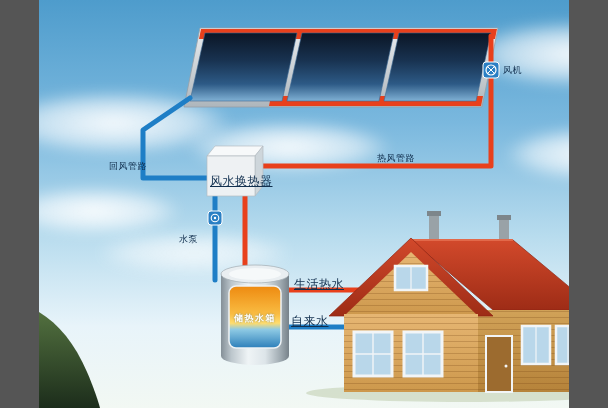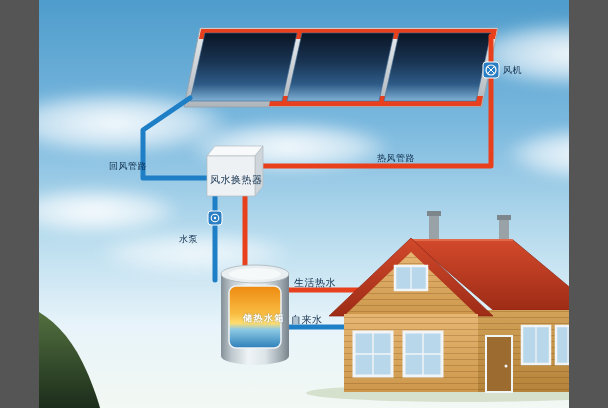--- a/index.html
+++ b/index.html
@@ -15,22 +15,22 @@
   .cloud {
     position:absolute; border-radius:50%; filter:blur(7px);
     background:radial-gradient(ellipse at center, rgba(255,255,255,0.95) 0%, rgba(255,255,255,0.55) 50%, rgba(255,255,255,0) 75%);
     pointer-events:none;
   }
   svg.layer { position:absolute; left:0; top:0; }
   .lbl {
     position:absolute; font-size:9px; line-height:1; white-space:nowrap;
     color:var(--label-text,#12304f); letter-spacing:0.5px;
   }
-  .lbl.small { font-size:10px; }
-  .lbl.tank { color:#fff; font-weight:bold; text-align:right; letter-spacing:1.5px; text-shadow:0 0 2px rgba(0,60,110,.5); }
+  .lbl.small { font-size:12px;text-decoration:underline; }
+  .lbl.tank { color:#fff; font-weight:bold; text-align:center; letter-spacing:1.5px; text-shadow:0 0 2px rgba(0,60,110,.5); }
   .pipe-hot  { stroke:var(--hot-pipe,#e8401c);  stroke-width:5; fill:none; stroke-linejoin:round; stroke-linecap:round; }
   .pipe-cold { stroke:var(--cold-pipe,#1e7ec6); stroke-width:5; fill:none; stroke-linejoin:round; stroke-linecap:round; }
   .fill-hot  { fill:var(--hot-pipe,#e8401c); }
 </style>
 </head>
 <body>
 
 <div class="stage">
 
   <div class="cloud" style="left:-40px;top:92px;width:230px;height:62px;"></div>

